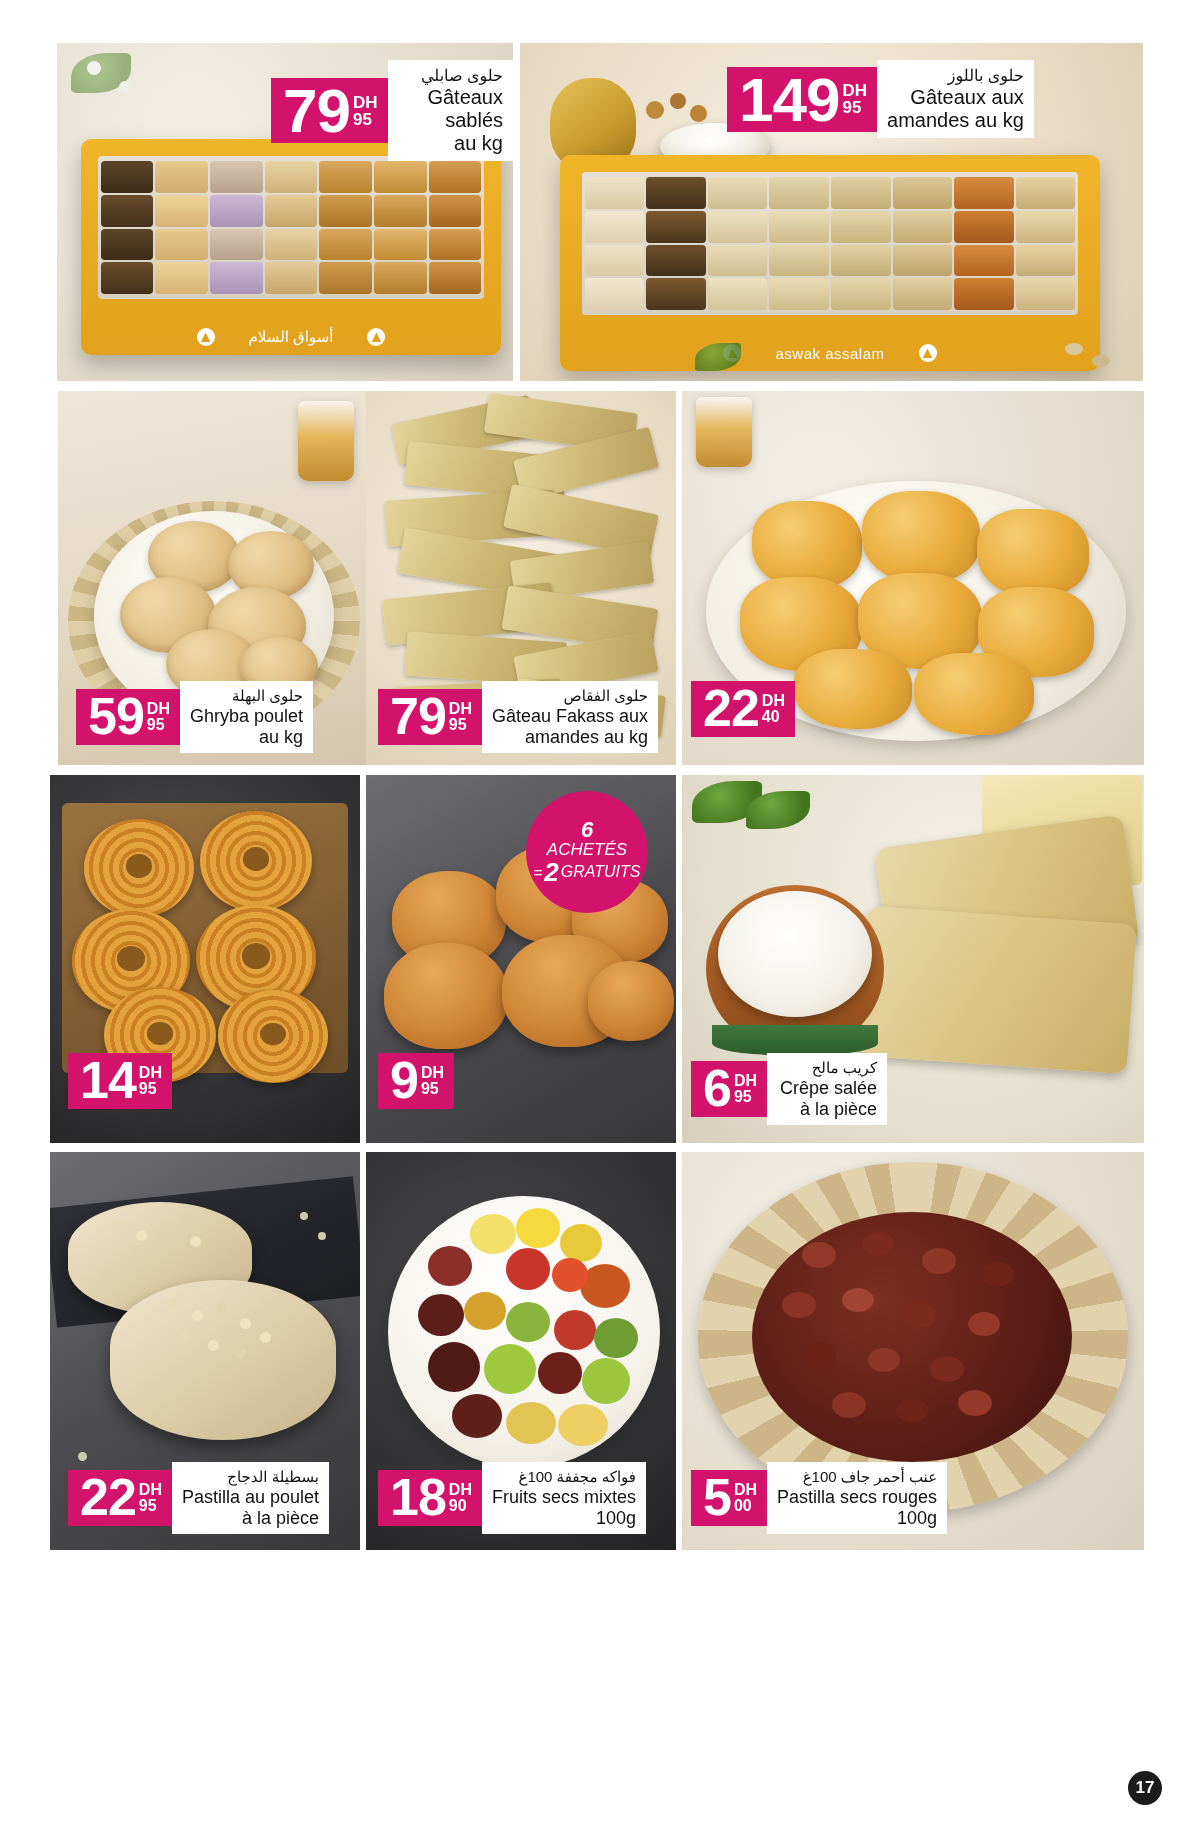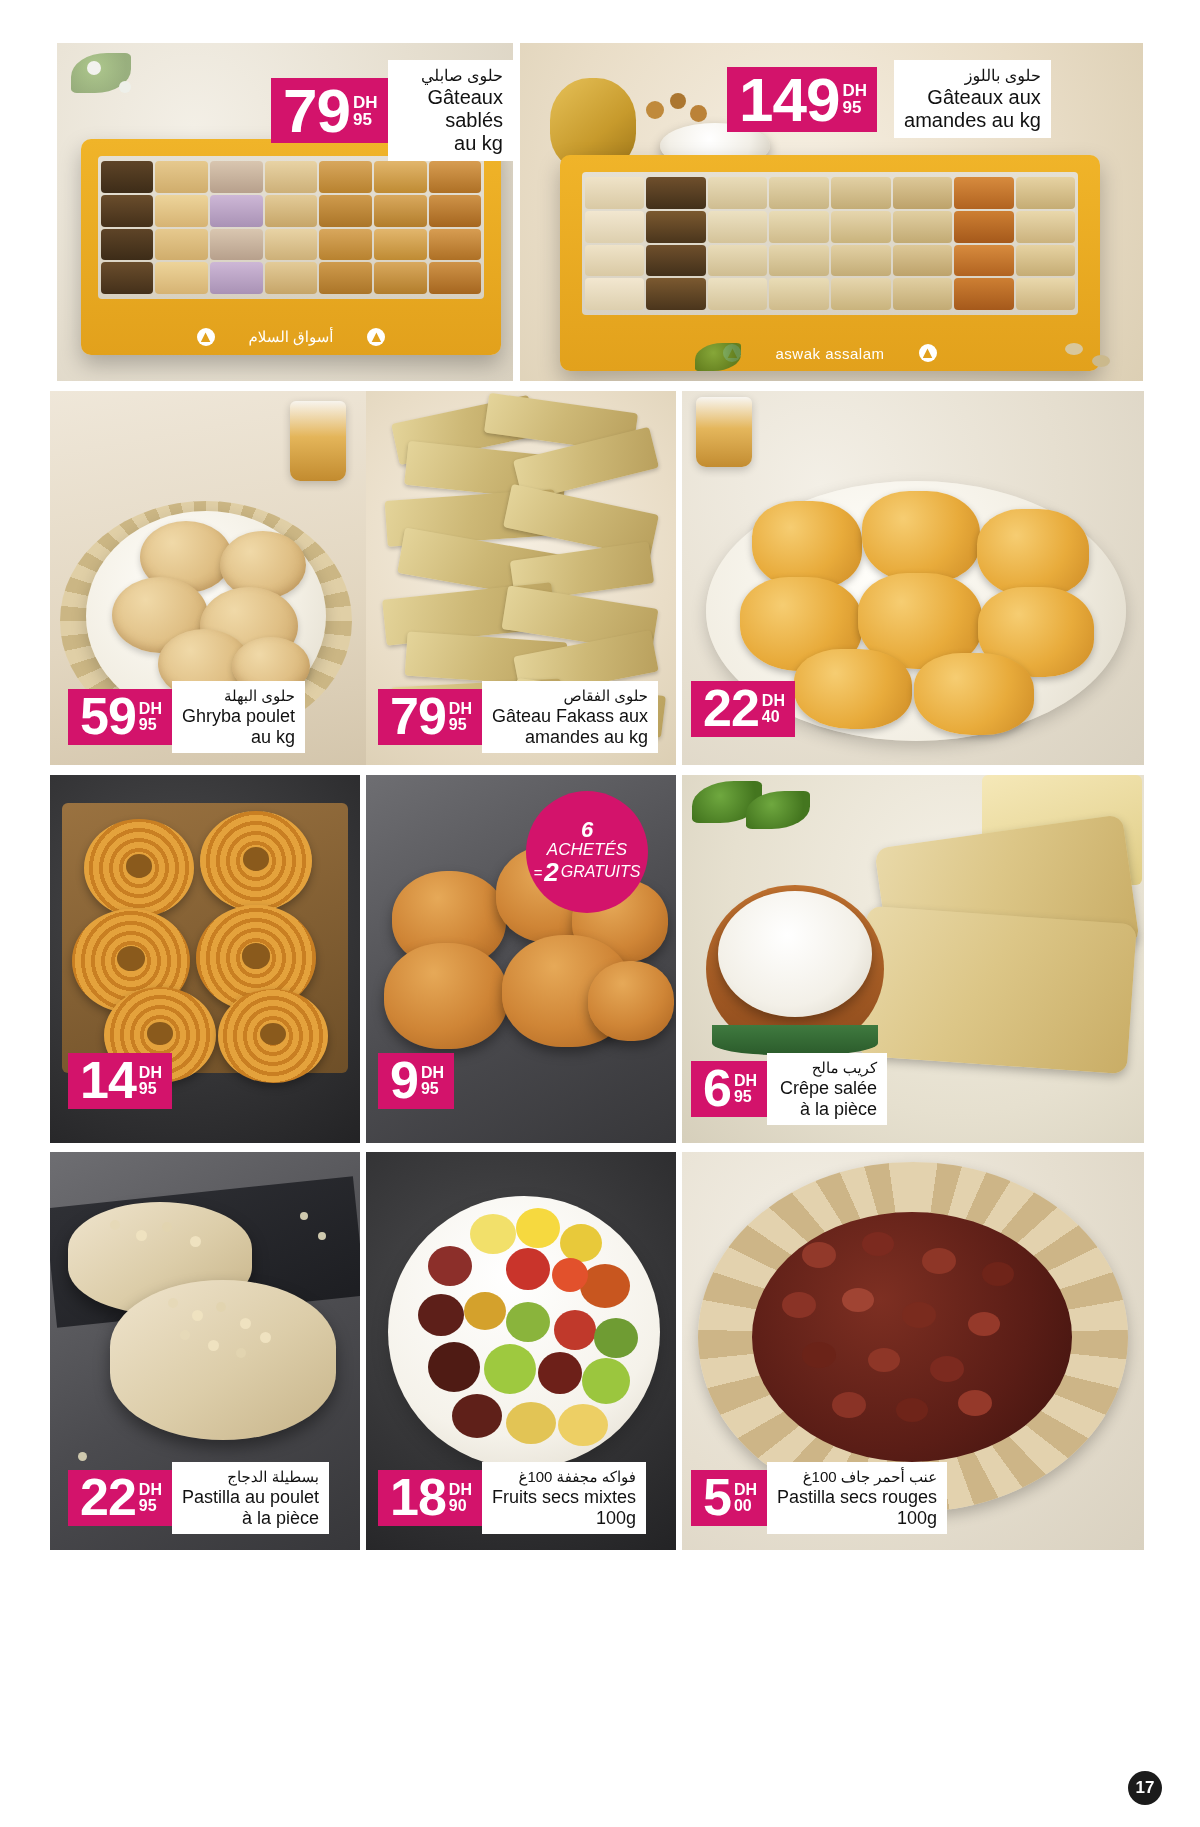--- a/index.html
+++ b/index.html
@@ -442,37 +442,37 @@
         <div class="tray-brand">
           <span class="logo"></span>
           <span>aswak assalam</span>
           <span class="logo"></span>
         </div>
       </div>
       <div class="leaf" style="left:175px; top:300px; width:46px; height:28px; opacity:.8;"></div>
       <div class="dot" style="left:545px; top:300px; width:18px; height:12px; background:#d8c79c;"></div>
       <div class="dot" style="left:572px; top:312px; width:18px; height:12px; background:#cbb98c;"></div>
     </div>
-    <div class="pricetag big" style="left:207px; top:17px;gap:17px;">
+    <div class="pricetag big" style="left:207px; top:17px;">
       <div class="price-box">
         <span class="price-int">149</span>
         <span class="price-dh">
           <span class="dh">DH</span>
           <span class="cts">95</span>
         </span>
       </div>
       <div class="label-box">
         <div class="label-ar">حلوى باللوز</div>
         <div class="label-fr" style="white-space:pre-line">Gâteaux aux
 amandes au kg</div>
       </div>
     </div>
   </div>
 
-  <div class="tile bg-table" style="left:50px; top:391px; width:368px; height:374px;">
+  <div class="tile bg-table" style="left:58px; top:391px; width:368px; height:374px;">
     <div class="photo bg-table">
       <div class="glass" style="left:240px; top:10px; width:56px; height:80px;"></div>
       <div class="mat" style="left:10px; top:110px; width:292px; height:240px;"></div>
       <div class="plate" style="left:36px; top:120px; width:240px; height:210px;"></div>
       <div class="cookie" style="left:90px; top:130px; width:92px; height:72px;"></div>
       <div class="cookie" style="left:170px; top:140px; width:86px; height:68px;"></div>
       <div class="cookie" style="left:62px; top:186px; width:96px; height:76px;"></div>
       <div class="cookie" style="left:150px; top:196px; width:98px; height:78px;"></div>
       <div class="cookie" style="left:108px; top:238px; width:92px; height:70px;"></div>
       <div class="cookie" style="left:182px; top:246px; width:78px; height:58px;"></div>

